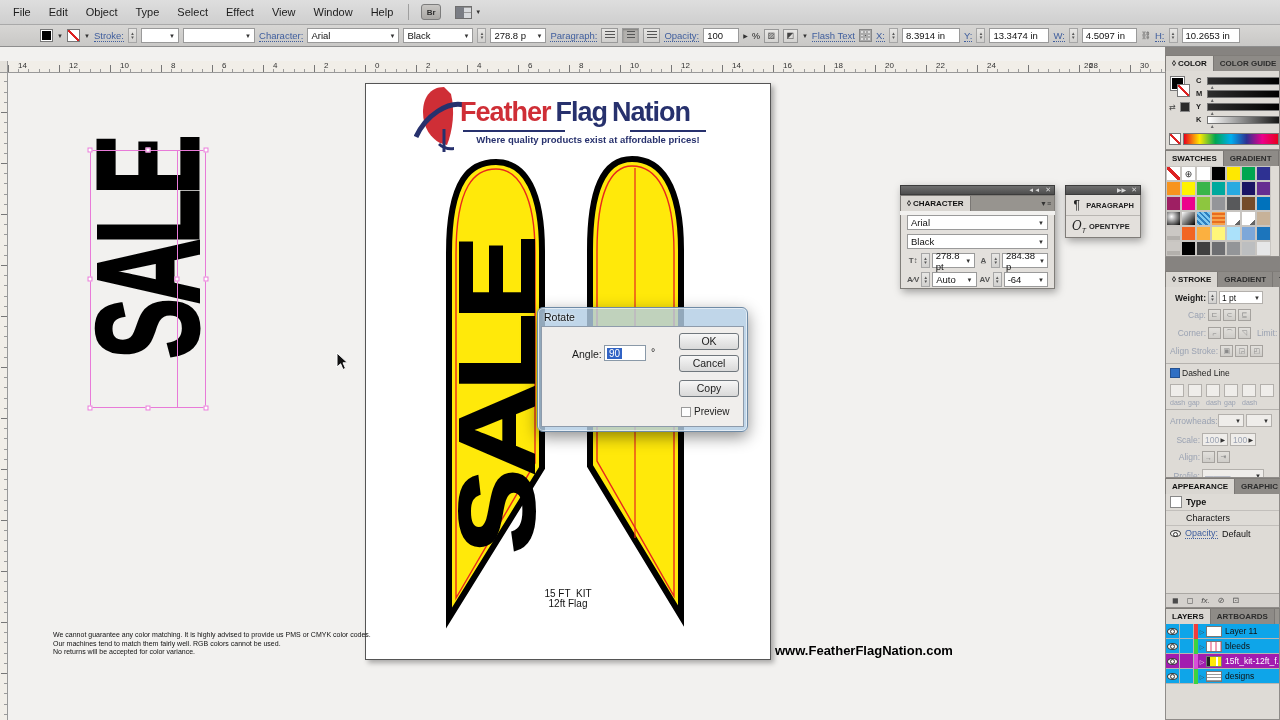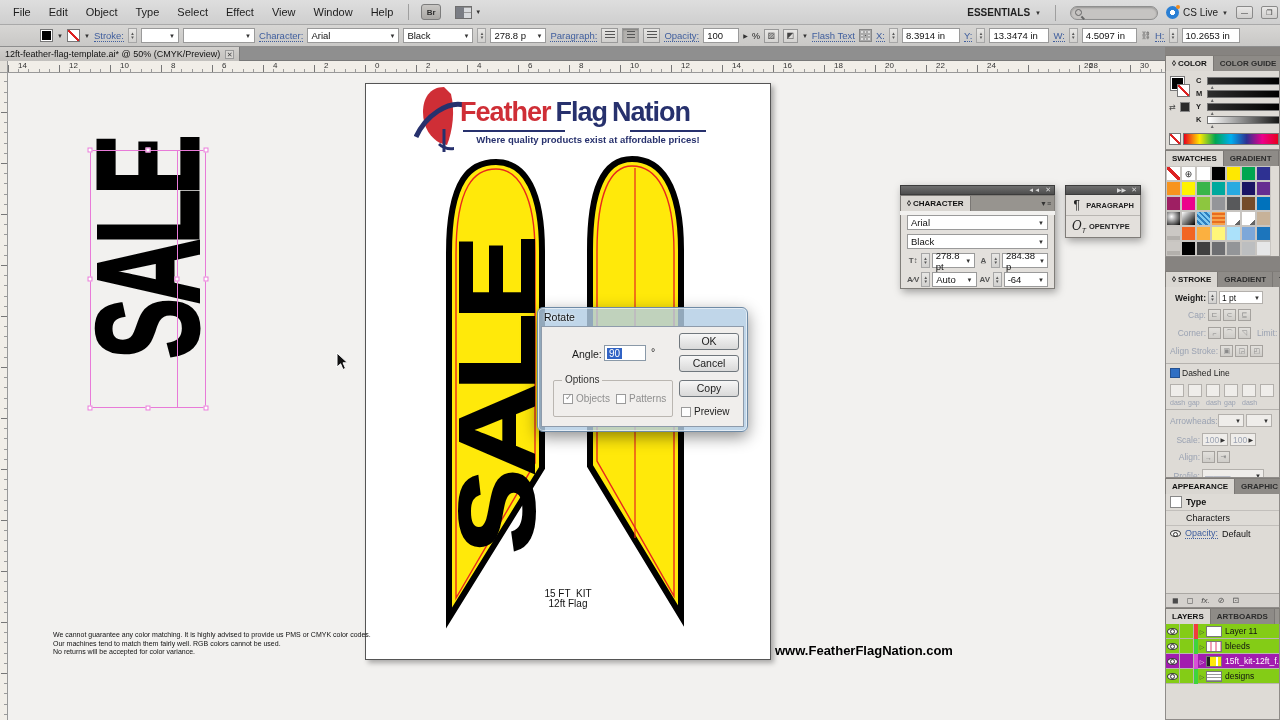--- a/index.html
+++ b/index.html
@@ -120,21 +120,21 @@
   .sbtn{width:13px;height:12px;border:1px solid #a5a29e;background:linear-gradient(#e2e0dc,#cfcdc9);display:inline-flex;align-items:center;justify-content:center;font-size:7px;color:#8a8a8a;}
   .sdd{background:#efedea;border:1px solid #b3b0ac;height:13px;font-size:8.5px;color:#9aa2b2;display:inline-flex;align-items:center;justify-content:space-between;padding:0 2px;}
   .sdd.en{background:#fff;color:#111;}
   .hr{position:absolute;left:0;width:113px;height:1px;background:#b5b2ae;}
   .chrow{display:flex;align-items:center;gap:3px;height:13px;padding-left:4px;}
   .chl{width:8px;font-size:7.5px;font-weight:bold;color:#222;}
   .chbar{width:78px;height:8px;border:1px solid #777;position:relative;}
   .chbar .mk{position:absolute;bottom:-6px;font-size:5px;color:#666;}
   .eye{display:inline-block;width:11px;height:7px;border:1px solid #3a3a3a;border-radius:50%;position:relative;background:#f5f4f2;}
   .eye::after{content:"";position:absolute;width:3px;height:3px;border-radius:50%;border:1px solid #3a3a3a;left:2px;top:0.5px;}
-  .lrow{display:flex;align-items:center;height:15px;border-bottom:1px solid #b9b6b2;background:#84cc16;font-size:8.5px;color:#111;}
+  .lrow{display:flex;align-items:center;height:15px;border-bottom:1px solid #b9b6b2;background:#0ea5e9;font-size:8.5px;color:#111;}
   .lrow.sel{background:#a21caf;color:#fff;font-weight:normal;}
   .lcell{width:14px;height:15px;border-right:1px solid #b9b6b2;display:flex;align-items:center;justify-content:center;flex:none;}
   .lchip{width:4px;height:15px;flex:none;}
   .larr{font-size:6px;color:#444;width:8px;text-align:center;flex:none;}
   .lrow.sel .larr{color:#e8e8e8;}
   .lthumb{width:16px;height:11px;border:1px solid #777;background:#fff;margin-right:3px;flex:none;}
   .swcell{width:15px;height:15px;border:1px solid #c8c5c1;float:left;position:relative;font-size:9px;text-align:center;line-height:14px;color:#333;}
   .ico-strip{display:flex;align-items:center;justify-content:flex-start;gap:8px;padding:2px 6px;font-size:8px;color:#4a4a4a;}
   .apr{display:flex;align-items:center;gap:4px;padding:2px 4px;font-size:9px;color:#111;}
   .blulink{color:#3f5e9e;border-bottom:1px dotted #3f5e9e;}
@@ -162,37 +162,20 @@
     <div class="br-btn">Br</div>
     <div class="arr-btn">
       <div class="arr-ico">
           <div class="l"></div>
           <div class="r">
             <div></div>
             <div></div>
           </div>
         </div>
       <span class="tri">▼</span>
-    </div>
-    <div id="topright">
-      <div class="workspace">
-        <span>ESSENTIALS</span>
-        <span class="tri">▼</span>
-      </div>
-      <div class="vsep"></div>
-      <div class="searchbox">
-          <span class="mag"></span>
-        </div>
-      <div class="cslive">
-        <span class="cs-ico"></span>
-        <span>CS Live</span>
-        <span class="tri">▼</span>
-      </div>
-      <div class="winbtn">—</div>
-      <div class="winbtn">❐</div>
     </div>
   </div>
 
   <div id="cbar">
     <span class="swF"></span>
       <span class="tri">▼</span>
     <span class="swS"></span>
       <span class="tri">▼</span>
     <span class="lbl">Stroke:</span>
     <span class="stp">
@@ -273,26 +256,20 @@
     <span class="field" style="width:55px">4.5097 in</span>
     <span style="font-size:8px;color:#444">⛓</span>
     <span class="lbl">H:</span>
     <span class="stp">
         <span>▲</span>
         <span>▼</span>
       </span>
     <span class="field" style="width:58px">10.2653 in</span>
   </div>
 
-  <div id="tabbar">
-    <div class="doctab">
-      <span>12ft-feather-flag-template.ai* @ 50% (CMYK/Preview)</span>
-      <span class="xico">✕</span>
-    </div>
-  </div>
   <div id="rcorner"></div>
   <div id="hruler">
       <div class="minor"></div>
       <div class="major"></div>
       <span class="rnum" style="left: 10px;">14</span>
       <span class="rnum" style="left: 61px;">12</span>
       <span class="rnum" style="left: 112px;">10</span>
       <span class="rnum" style="left: 163px;">8</span>
       <span class="rnum" style="left: 214px;">6</span>
       <span class="rnum" style="left: 265px;">4</span>
@@ -377,31 +354,20 @@
   </div>
 
   <div id="dlg">
     <div class="ttl">Rotate</div>
     <div class="body">
       <span class="dlbl" style="left:30px;top:21px">Angle:</span>
       <span class="dinput">
           <span class="selv">90</span>
         </span>
       <span class="dlbl" style="left:109px;top:19px">°</span>
-      <div class="grp">
-        <span class="leg">Options</span>
-        <span class="cbrow" style="left:9px;top:12px">
-            <span class="cb chk"></span>
-            <span>Objects</span>
-          </span>
-        <span class="cbrow" style="left:62px;top:12px">
-            <span class="cb"></span>
-            <span>Patterns</span>
-          </span>
-      </div>
       <div class="dbtn" style="top:6px">OK</div>
       <div class="dbtn" style="top:28px">Cancel</div>
       <div class="dbtn" style="top:53px">Copy</div>
       <span class="cbrow" style="left:139px;top:79px;color:#222">
           <span class="cb"></span>
           <span>Preview</span>
         </span>
     </div>
   </div>
 

